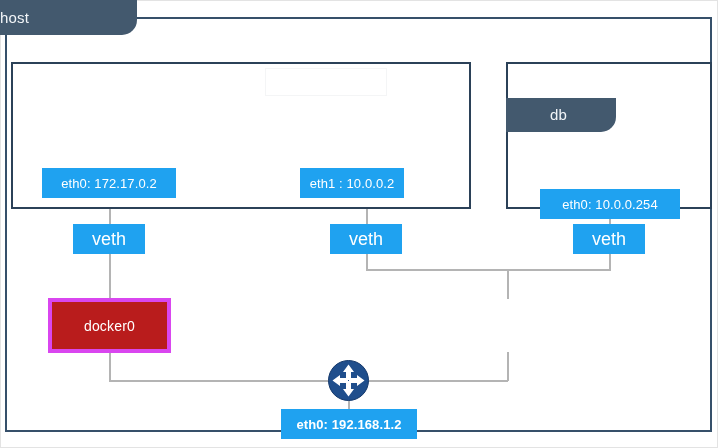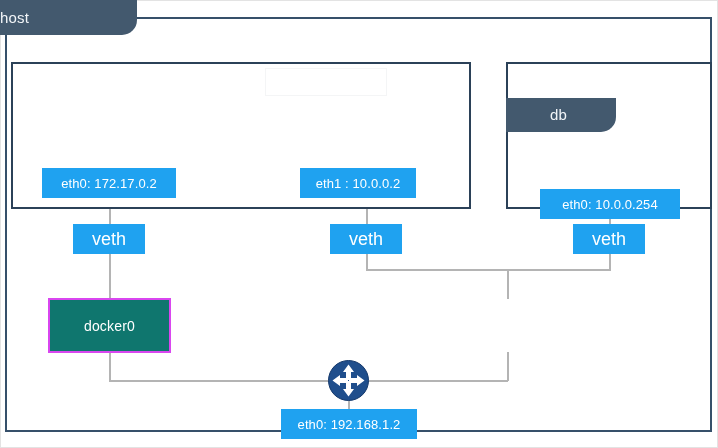--- a/index.html
+++ b/index.html
@@ -108,22 +108,22 @@
     background:#1fa2f0;
     color:#ffffff;
     font-size:18px;
     display:flex;
     align-items:center;
     justify-content:center;
     box-sizing:border-box;
   }
   .bridge{
     position:absolute;
-    background:#0f766e;
-    border:2px solid #d946ef;
+    background:#b91c1c;
+    border:4px solid #d946ef;
     color:#ffffff;
     font-size:14px;
     display:flex;
     align-items:center;
     justify-content:center;
     box-sizing:border-box;
     letter-spacing:.2px;
   }
 
   
@@ -168,25 +168,25 @@
   <div class="line vline" style="left:348px; top:398px; height:11px;"></div>
 
   <div class="ctr-box" id="web-box"></div>
   <div class="ghost-rect"></div>
 
   <div class="ctr-box" id="db-box"></div>
   <div class="ctr-tab" id="db-tab">db</div>
 
   <div class="nic" style="left:42px; top:168px; width:134px; height:30px;">eth0: 172.17.0.2</div>
 
-  <div class="nic" style="left:300px; top:168px; width:116px; height:30px;">eth1 : 10.0.0.2</div>
+  <div class="nic" style="left:300px; top:168px; width:104px; height:30px;">eth1 : 10.0.0.2</div>
 
   <div class="nic" style="left:540px; top:168px; width:140px; height:30px;margin-top:21px;">eth0: 10.0.0.254</div>
 
-  <div class="nic" style="left:281px; top:409px; width:136px; height:30px;">eth0: 192.168.1.2</div>
+  <div class="nic" style="left:281px; top:409px; width:136px; height:30px;font-weight:bold;">eth0: 192.168.1.2</div>
 
   <div class="veth" style="left:73px; top:224px; width:72px; height:30px;">veth</div>
 
   <div class="veth" style="left:330px; top:224px; width:72px; height:30px;">veth</div>
 
   <div class="veth" style="left:573px; top:224px; width:72px; height:30px;">veth</div>
 
   <div class="bridge" style="left:48px; top:298px; width:123px; height:55px;">docker0</div>
 
 

